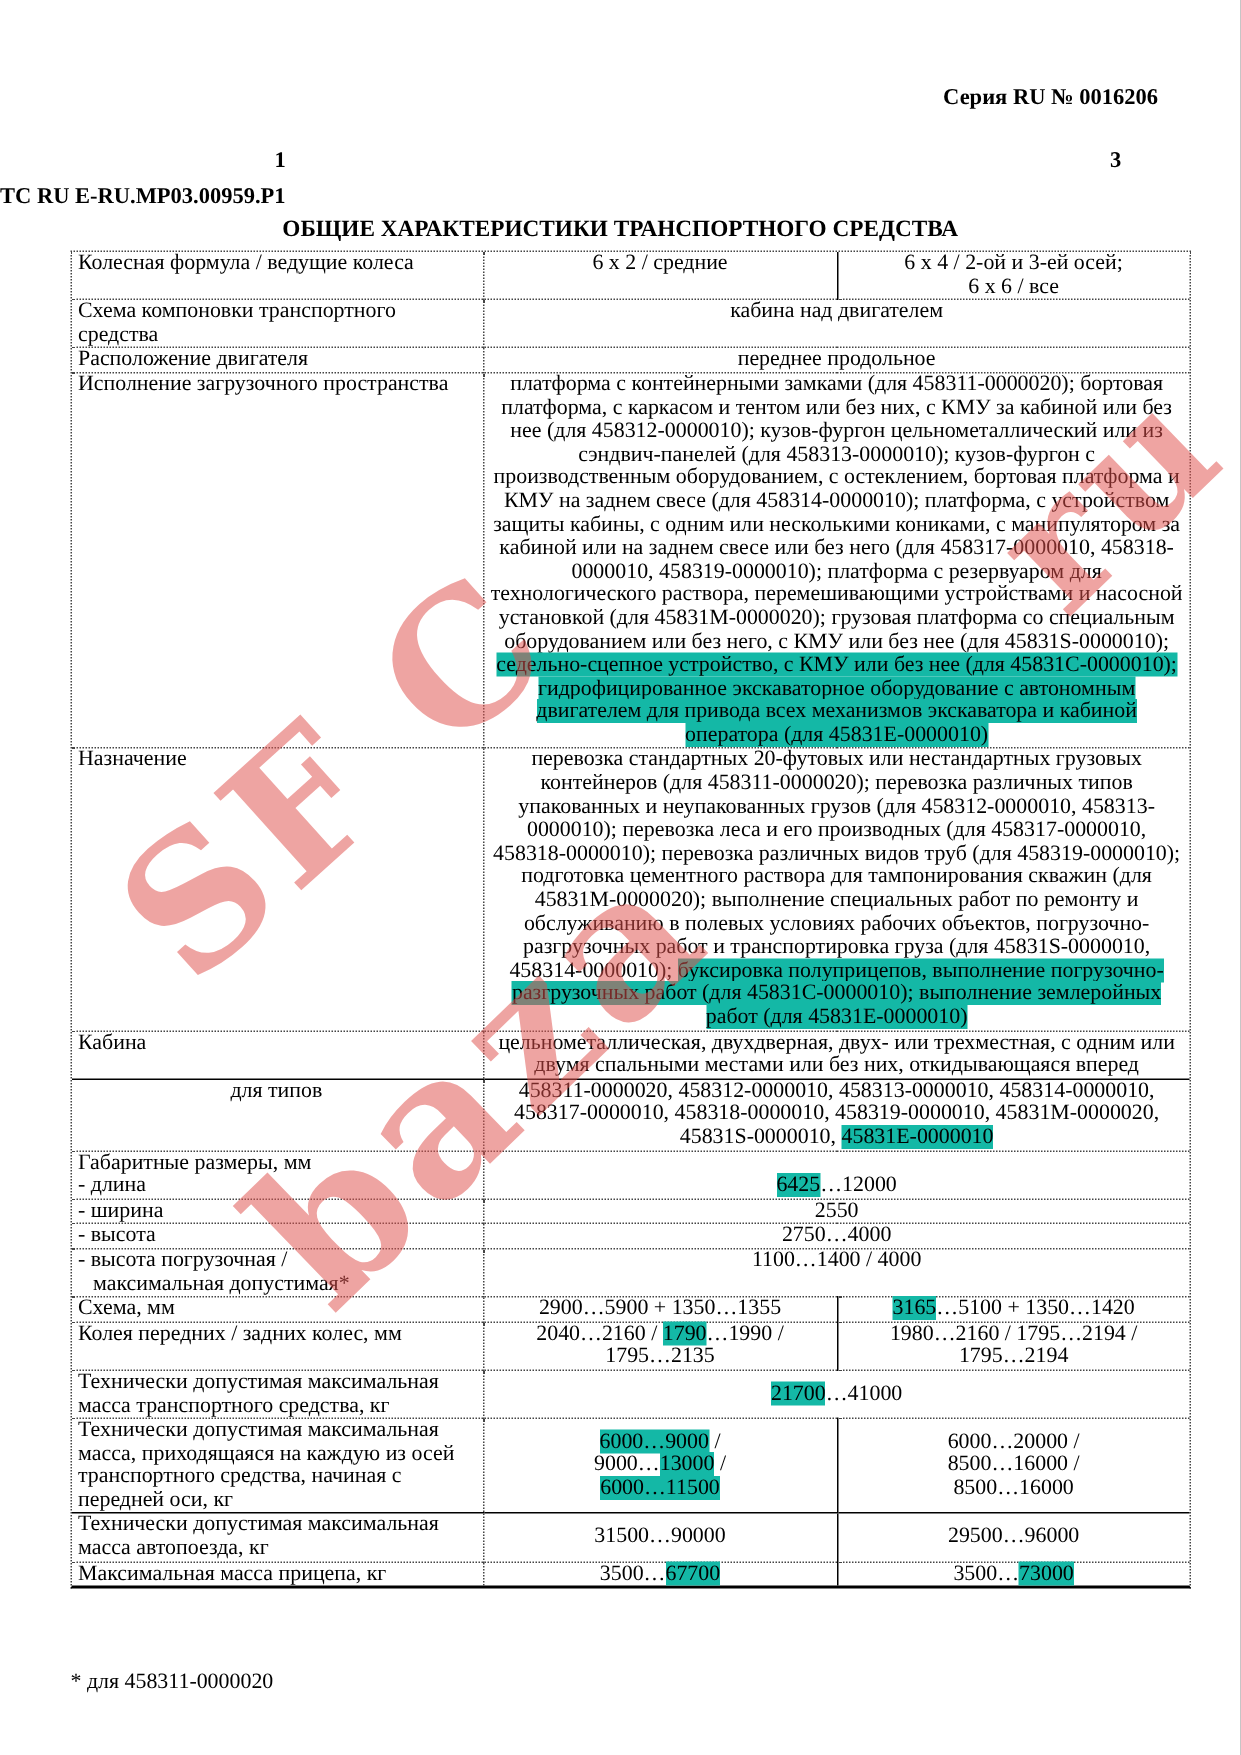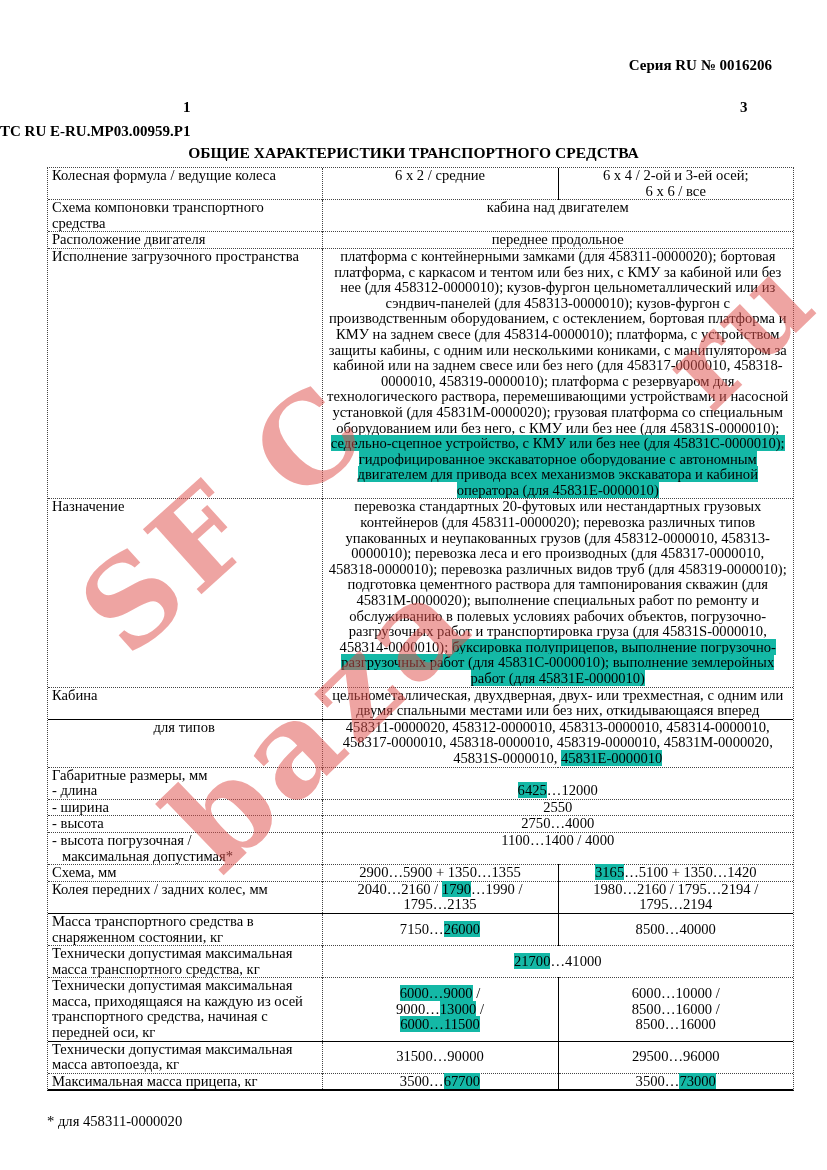--- a/index.html
+++ b/index.html
@@ -149,44 +149,37 @@
       <td class="val c2">
         <span>2040…2160 / </span><span class="hl">1790</span><span>…1990 /</span><br>
         <span>1795…2135</span>
       </td>
       <td class="val c3">
         <span>1980…2160 / 1795…2194 /</span><br>
         <span>1795…2194</span>
       </td>
     </tr>
 
-    <tr class="solid">
-      <td class="lab">Масса транспортного средства в снаряженном состоянии, кг</td>
-      <td class="val c2 vmid">
-        <span>7150…</span><span class="hl">26000</span>
-      </td>
-      <td class="val c3 vmid">8500…40000</td>
-    </tr>
 
     <tr>
       <td class="lab">Технически допустимая максимальная масса транспортного средства, кг</td>
       <td class="val c2 vmid" colspan="2">
         <span class="hl">21700</span><span>…41000</span>
       </td>
     </tr>
 
     <tr>
       <td class="lab">Технически допустимая максимальная масса, приходящаяся на каждую из осей транспортного средства, начиная с передней оси, кг</td>
       <td class="val c2 vmid">
         <span class="hl">6000…9000</span><span> /</span><br>
         <span>9000…</span><span class="hl">13000</span><span> /</span><br>
         <span class="hl">6000…11500</span>
       </td>
       <td class="val c3 vmid">
-        <span>6000…10000 /</span><br>
+        <span>6000…20000 /</span><br>
         <span>8500…16000 /</span><br>
         <span>8500…16000</span>
       </td>
     </tr>
 
     <tr class="solid">
       <td class="lab">Технически допустимая максимальная масса автопоезда, кг</td>
       <td class="val c2 vmid">31500…90000</td>
       <td class="val c3 vmid">29500…96000</td>
     </tr>

